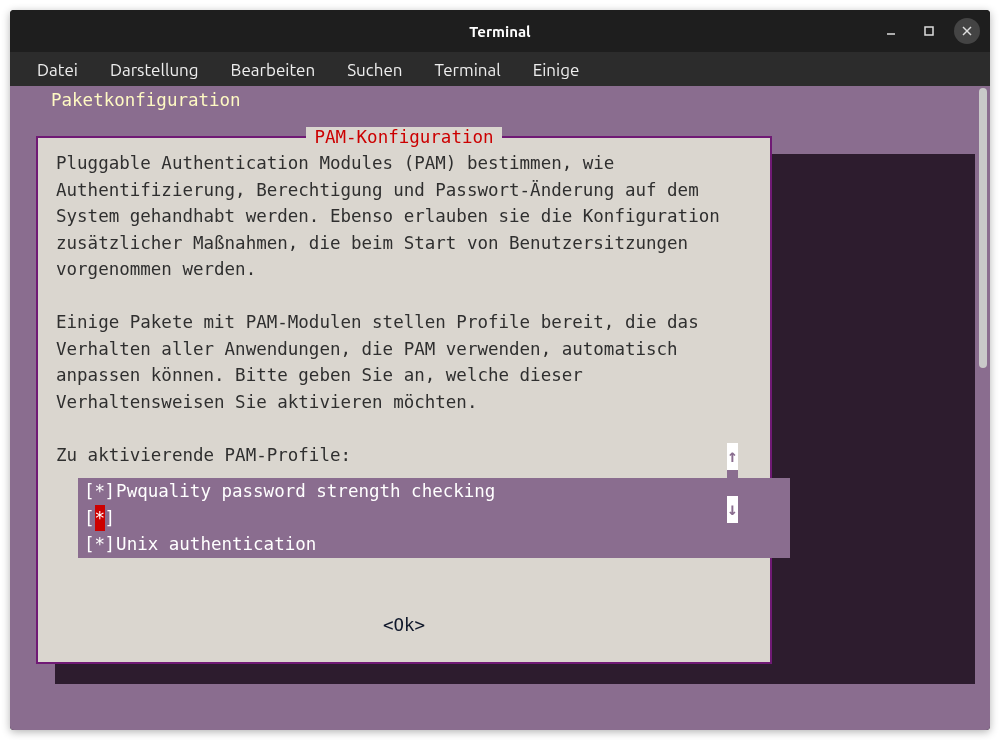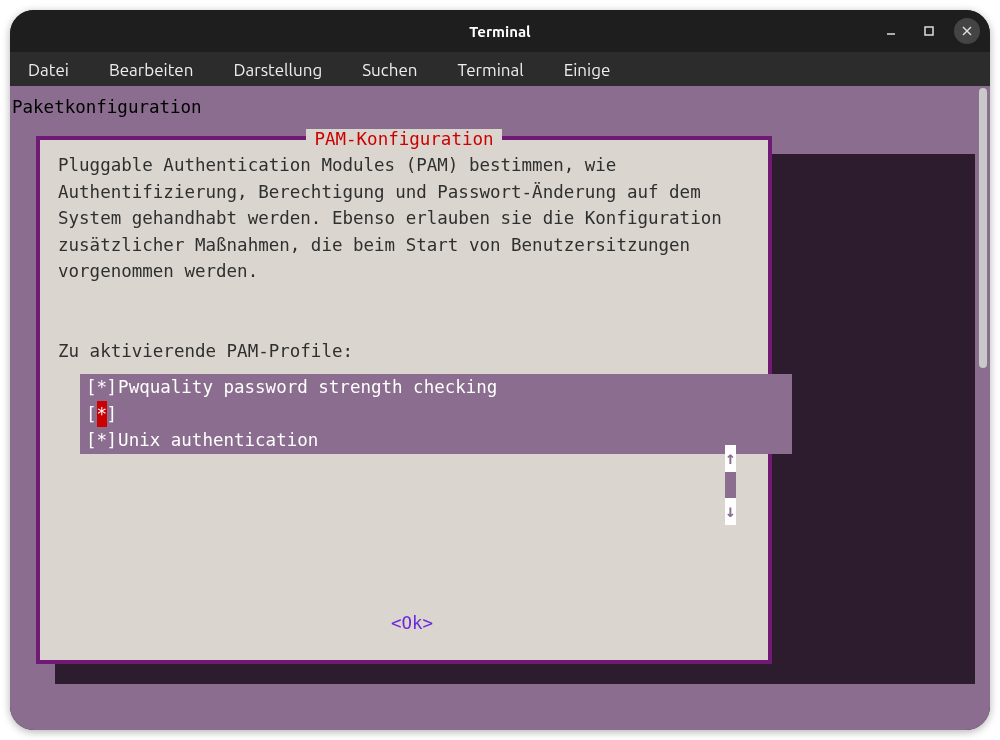--- a/index.html
+++ b/index.html
@@ -12,21 +12,21 @@
       font-family: "DejaVu Sans Mono", "Liberation Mono", monospace;
       width: 1000px;
       height: 740px;
       overflow: hidden;
     }
     .window {
       width: 980px;
       height: 720px;
       margin: 10px;
       background: #1e1e1e;
-      border-radius: 24px;
+      border-radius: 4px;
       overflow: hidden;
       box-shadow: 0 2px 8px rgba(0,0,0,0.3);
       position: relative;
     }
     .titlebar {
       height: 42px;
       background: #1e1e1e;
       display: flex;
       align-items: center;
       justify-content: center;
@@ -59,22 +59,22 @@
     }
     .win-btn svg {
       width: 14px;
       height: 14px;
     }
     .menubar {
       height: 34px;
       background: #2c2c2c;
       display: flex;
       align-items: center;
-      padding: 0 4px;
-      gap: 12px;
+      padding: 0 13px;
+      gap: 4px;
     }
     .menu-item {
       color: #eee;
       font-family: "Ubuntu", "DejaVu Sans", sans-serif;
       font-size: 17px;
       padding: 4px 14px;
       cursor: pointer;
     }
     .terminal-area {
       position: relative;
@@ -86,40 +86,41 @@
     .scrollbar {
       position: absolute;
       right: 3px;
       top: 2px;
       width: 8px;
       height: 280px;
       background: #c9c9c9;
       border-radius: 4px;
     }
     .pkg-header {
-      color: #000000;
+      color: #fef9c3;
       padding-left: 2px;
-      padding-top: 8px;
+      padding-top: 1px;
+      margin-left: 39px;
     }
     .dialog-shadow {
       position: absolute;
       left: 45px;
       top: 68px;
       width: 920px;
       height: 530px;
       background: #2d1c2e;
     }
     .dialog {
       position: absolute;
       left: 26px;
       top: 50px;
       width: 736px;
       height: 528px;
       background: #dad6cf;
-      border: 4px solid #701a75;
+      border: 2px solid #701a75;
     }
     .dialog-title-wrap {
       position: absolute;
       top: -14px;
       left: 0;
       width: 100%;
       text-align: center;
     }
     .dialog-title {
       background: #dad6cf;
@@ -174,25 +175,25 @@
     .scroll-cell {
       height: 26.5px;
       color: #8a6d8f;
       background: #fff;
       font-weight: bold;
       text-align: center;
     }
     .button-row {
       position: absolute;
       bottom: 24px;
-      left: 8px;
+      left: 0;
       width: 100%;
       display: flex;
       justify-content: space-around;
-      color: #6d28d9;
+      color: #0f172a;
     }
     .dlg-btn {
       cursor: pointer;
     }
   </style>
 </head>
 <body>
 
 <div class="window">
 
@@ -213,41 +214,42 @@
         <svg viewBox="0 0 14 14">
             <line x1="3" y1="3" x2="11" y2="11" stroke="#ddd" stroke-width="1.5"></line>
             <line x1="11" y1="3" x2="3" y2="11" stroke="#ddd" stroke-width="1.5"></line>
           </svg>
       </div>
     </div>
   </div>
 
   <div class="menubar">
     <span class="menu-item">Datei</span>
+    <span class="menu-item">Darstellung</span>
     <span class="menu-item">Bearbeiten</span>
-    <span class="menu-item">Darstellung</span>
     <span class="menu-item">Suchen</span>
     <span class="menu-item">Terminal</span>
     <span class="menu-item">Einige</span>
   </div>
 
   <div class="terminal-area">
     <div class="scrollbar"></div>
     <div class="pkg-header">Paketkonfiguration</div>
 
     <div class="dialog-shadow"></div>
 
     <div class="dialog">
       <div class="dialog-title-wrap">
         <span class="dialog-title">PAM-Konfiguration</span>
       </div>
 
       <div class="dialog-body">
         <div class="body-para">Pluggable Authentication Modules (PAM) bestimmen, wie Authentifizierung, Berechtigung und Passwort-Änderung auf dem System gehandhabt werden. Ebenso erlauben sie die Konfiguration zusätzlicher Maßnahmen, die beim Start von Benutzersitzungen vorgenommen werden.</div>
         <div style="height:26.5px"></div>
+        <div class="body-para">Einige Pakete mit PAM-Modulen stellen Profile bereit, die das Verhalten aller Anwendungen, die PAM verwenden, automatisch anpassen können. Bitte geben Sie an, welche dieser Verhaltensweisen Sie aktivieren möchten.</div>
         <div style="height:26.5px"></div>
         <div class="body-para">Zu aktivierende PAM-Profile:</div>
 
         <div class="profile-list">
           <div class="profile-row">
             <span class="bracket">[</span>
               <span class="star">*</span>
               <span class="bracket">]</span>
             <span class="profile-label">Pwquality password strength checking</span>
           </div>

